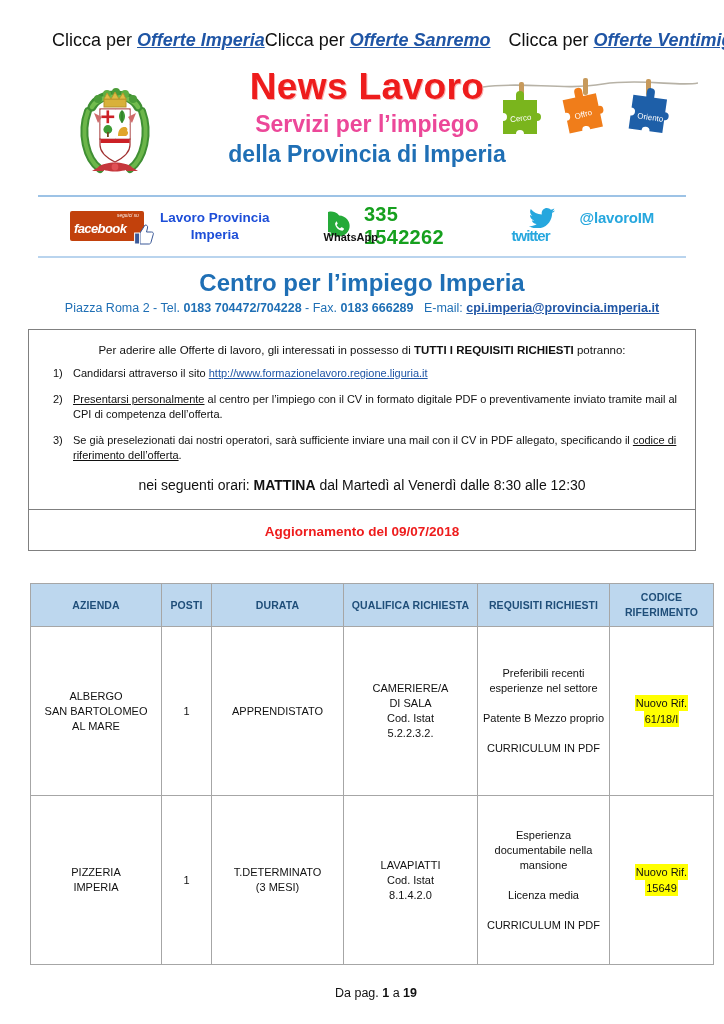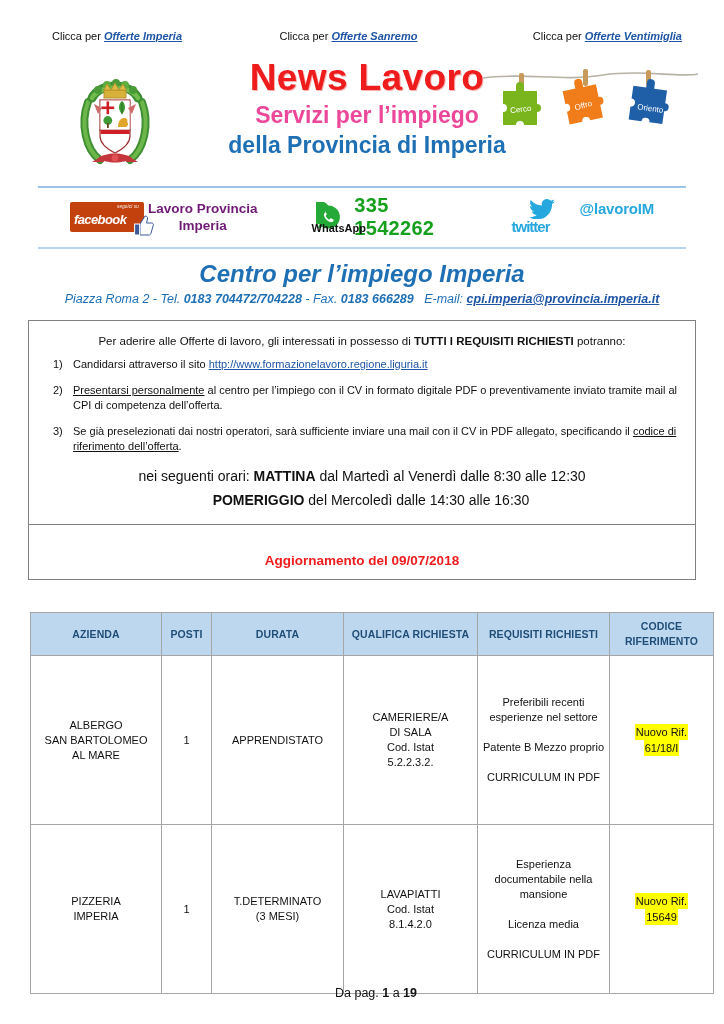--- a/index.html
+++ b/index.html
@@ -22,21 +22,21 @@
     box-sizing: border-box;
     padding: 0 16px;
   }
 
   
   .toplinks {
     display: flex;
     justify-content: space-between;
     align-items: baseline;
     padding: 30px 26px 0 26px;
-    font-size: 11px;
+    font-size: 18px;
     color: #101010;
   }
   .toplinks .tl { white-space: nowrap; }
   .toplinks .tl:nth-child(1) { margin-left: 10px; }
   .toplinks .tl:nth-child(2) { margin-right: 18px; }
   .toplinks .lk {
     color: #1f55a5;
     font-style: italic;
     text-decoration: underline;
     font-weight: 600;
@@ -127,22 +127,22 @@
   .fb-badge .fb-word {
     position: absolute; left: 4px; bottom: 5px;
     font-size: 13px; color: #ffffff; font-weight: bold;
     letter-spacing: -0.6px;
   }
   .fb-thumb {
     position: absolute; right: -10px; bottom: -6px;
     width: 20px; height: 24px;
   }
   .fb-label {
-    margin-left: 4px;
-    font-size: 13.5px; font-weight: bold; color: #701a75;
+    margin-left: 16px;
+    font-size: 13.5px; font-weight: bold; color: #1d4ed8;
     line-height: 17px; text-align: center;
   }
   .sb-wa { margin-left: 58px; position: relative; }
   .wa-icon { width: 30px; height: 30px; }
   .wa-word {
     position: absolute; left: -4px; top: 28px;
     font-size: 11px; font-weight: bold; color: #111;
   }
   .wa-number {
     margin-left: 14px; font-size: 20px; font-weight: bold; color: #16a01e;
@@ -158,21 +158,20 @@
   .tw-bird { position: absolute; left: 18px; top: -1px; width: 26px; height: 20px; }
   .tw-handle {
     margin-left: 6px; font-size: 15px; font-weight: bold; color: #26a7de;
     letter-spacing: -0.2px; padding-bottom:2px;
   }
 
   
   .centro {
     text-align: center;
     margin-top: 10px;
-    font-style: italic;
   }
   .centro-title {
     font-size: 24px; font-weight: bold; color: #1f6fb5; line-height: 30px;
   }
   .centro-contact {
     font-size: 12.5px; color: #1f6fb5; margin-top: 3px;
   }
   .centro-contact b { font-weight: bold; }
   .centro-contact .mail {
     color: #1f55a5; text-decoration: underline; font-weight: bold;
@@ -215,21 +214,21 @@
     margin-top: 10px;
   }
   .hours b { font-weight: bold; }
   .hours .l2 { margin-left: 18px; }
   .aggiorna-wrap {
     border-top: 1.4px solid #7f7f7f;
     border-bottom: 1.2px solid #808080;
     border-left: 1.2px solid #808080;
     border-right: 1.2px solid #808080;
     margin: 0 12px 0 12px;
-    padding: 26px 0 10px 0;
+    padding: 12px 0 10px 0;
     text-align: center;
   }
   .aggiorna {
     color: #ee1c1c; font-weight: bold; font-size: 13.5px;
   }
 
   
   table.offers {
     border-collapse: collapse;
     margin: 32px 14px 0 14px;
@@ -434,23 +433,20 @@
           <span class="u">Presentarsi personalmente</span><span> al centro per l’impiego con il CV in formato digitale PDF o preventivamente  inviato tramite mail al CPI di competenza dell’offerta.</span>
         </li>
         <li>
           <span class="num">3)</span>
           <span>Se già preselezionati dai nostri operatori, sarà sufficiente inviare una mail con il CV in PDF allegato, specificando il  </span><span class="u">codice di riferimento dell’offerta</span><span>.</span>
         </li>
       </ol>
       <div class="hours">
         <div>
           <span>nei seguenti orari: </span><b>MATTINA</b><span> dal Martedì al Venerdì dalle 8:30 alle 12:30</span>
-        </div>
-        <div class="l2">
-          <b>POMERIGGIO</b><span> del Mercoledì dalle 14:30 alle 16:30</span>
         </div>
       </div>
     </div>
   </div>
 
   <div class="aggiorna-wrap">
     <span class="aggiorna">Aggiornamento del 09/07/2018</span>
   </div>
 
   <table class="offers">

